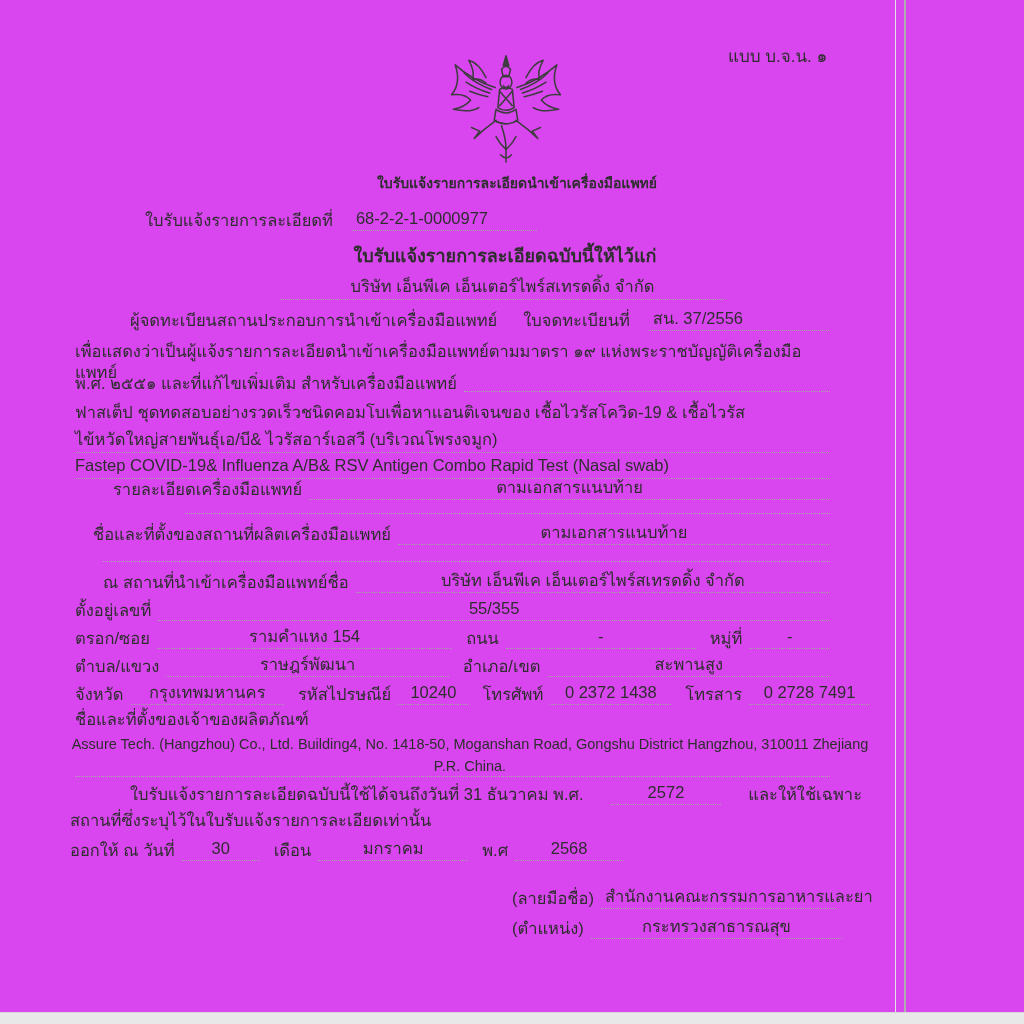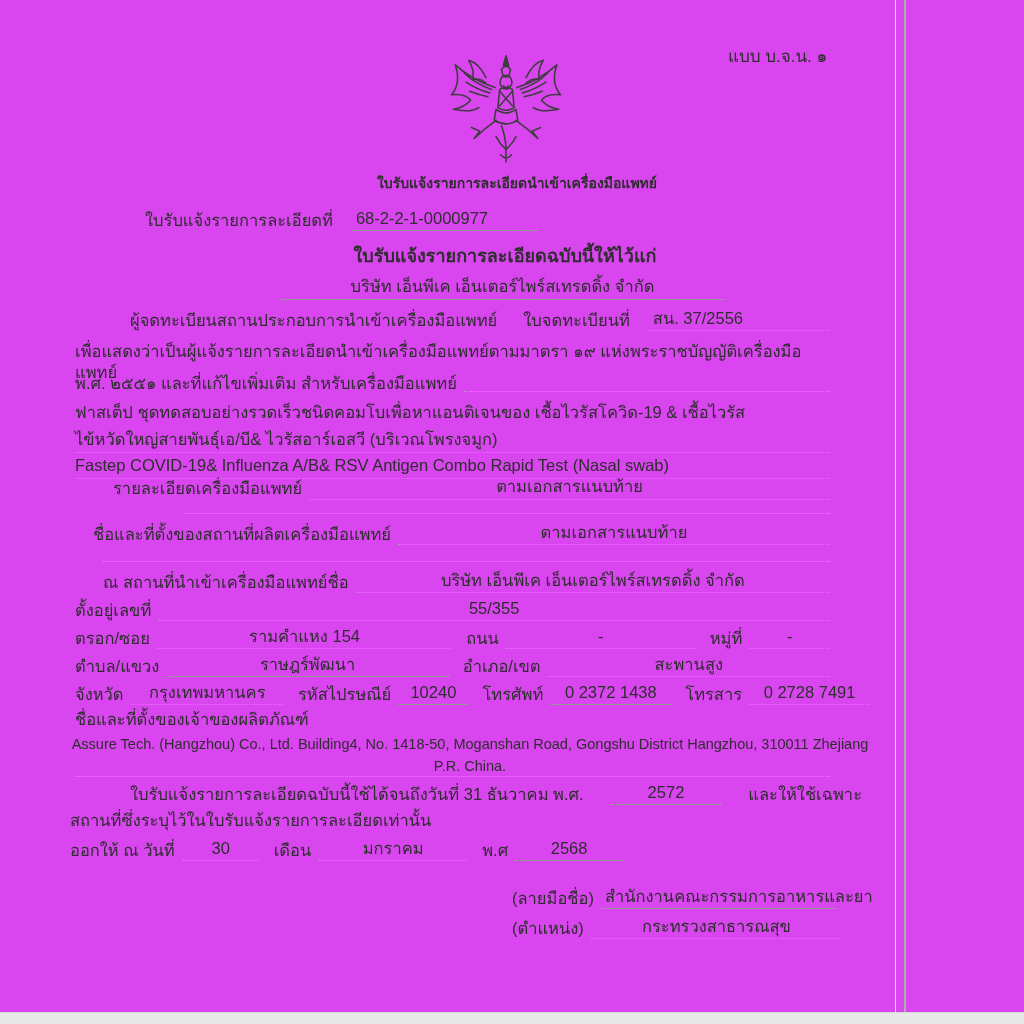--- a/index.html
+++ b/index.html
@@ -85,21 +85,21 @@
   <div class="row txt" style="left:75px; top:373px; width:755px;">
     <span class="lbl">พ.ศ. ๒๕๕๑ และที่แก้ไขเพิ่มเติม  สำหรับเครื่องมือแพทย์</span>
     <span class="filler"></span>
   </div>
 
   <div class="abs txt" style="left:75px; top:402px; width:760px;">ฟาสเต็ป ชุดทดสอบอย่างรวดเร็วชนิดคอมโบเพื่อหาแอนติเจนของ เชื้อไวรัสโควิด-19 &amp; เชื้อไวรัส</div>
   <div class="abs txt dotted-under" style="left:75px; top:429px; width:755px;">ไข้หวัดใหญ่สายพันธุ์เอ/บี&amp; ไวรัสอาร์เอสวี (บริเวณโพรงจมูก)</div>
 
   <div class="abs txt dotted-under" style="left:75px; top:455px; width:755px;">Fastep COVID-19&amp; Influenza A/B&amp; RSV Antigen Combo Rapid Test (Nasal swab)</div>
 
-  <div class="row txt" style="left:113px; top:477px; width:717px;font-family:Liberation Mono, monospace;">
+  <div class="row txt" style="left:113px; top:477px; width:717px;">
     <span class="lbl">รายละเอียดเครื่องมือแพทย์</span>
     <span class="val grow1">ตามเอกสารแนบท้าย</span>
   </div>
   <div class="dotline" style="left:185px; top:513px; width:645px;"></div>
 
   <div class="row txt" style="left:93px; top:522px; width:737px;">
     <span class="lbl">ชื่อและที่ตั้งของสถานที่ผลิตเครื่องมือแพทย์</span>
     <span class="val grow1">ตามเอกสารแนบท้าย</span>
   </div>
   <div class="dotline" style="left:103px; top:561px; width:727px;"></div>

